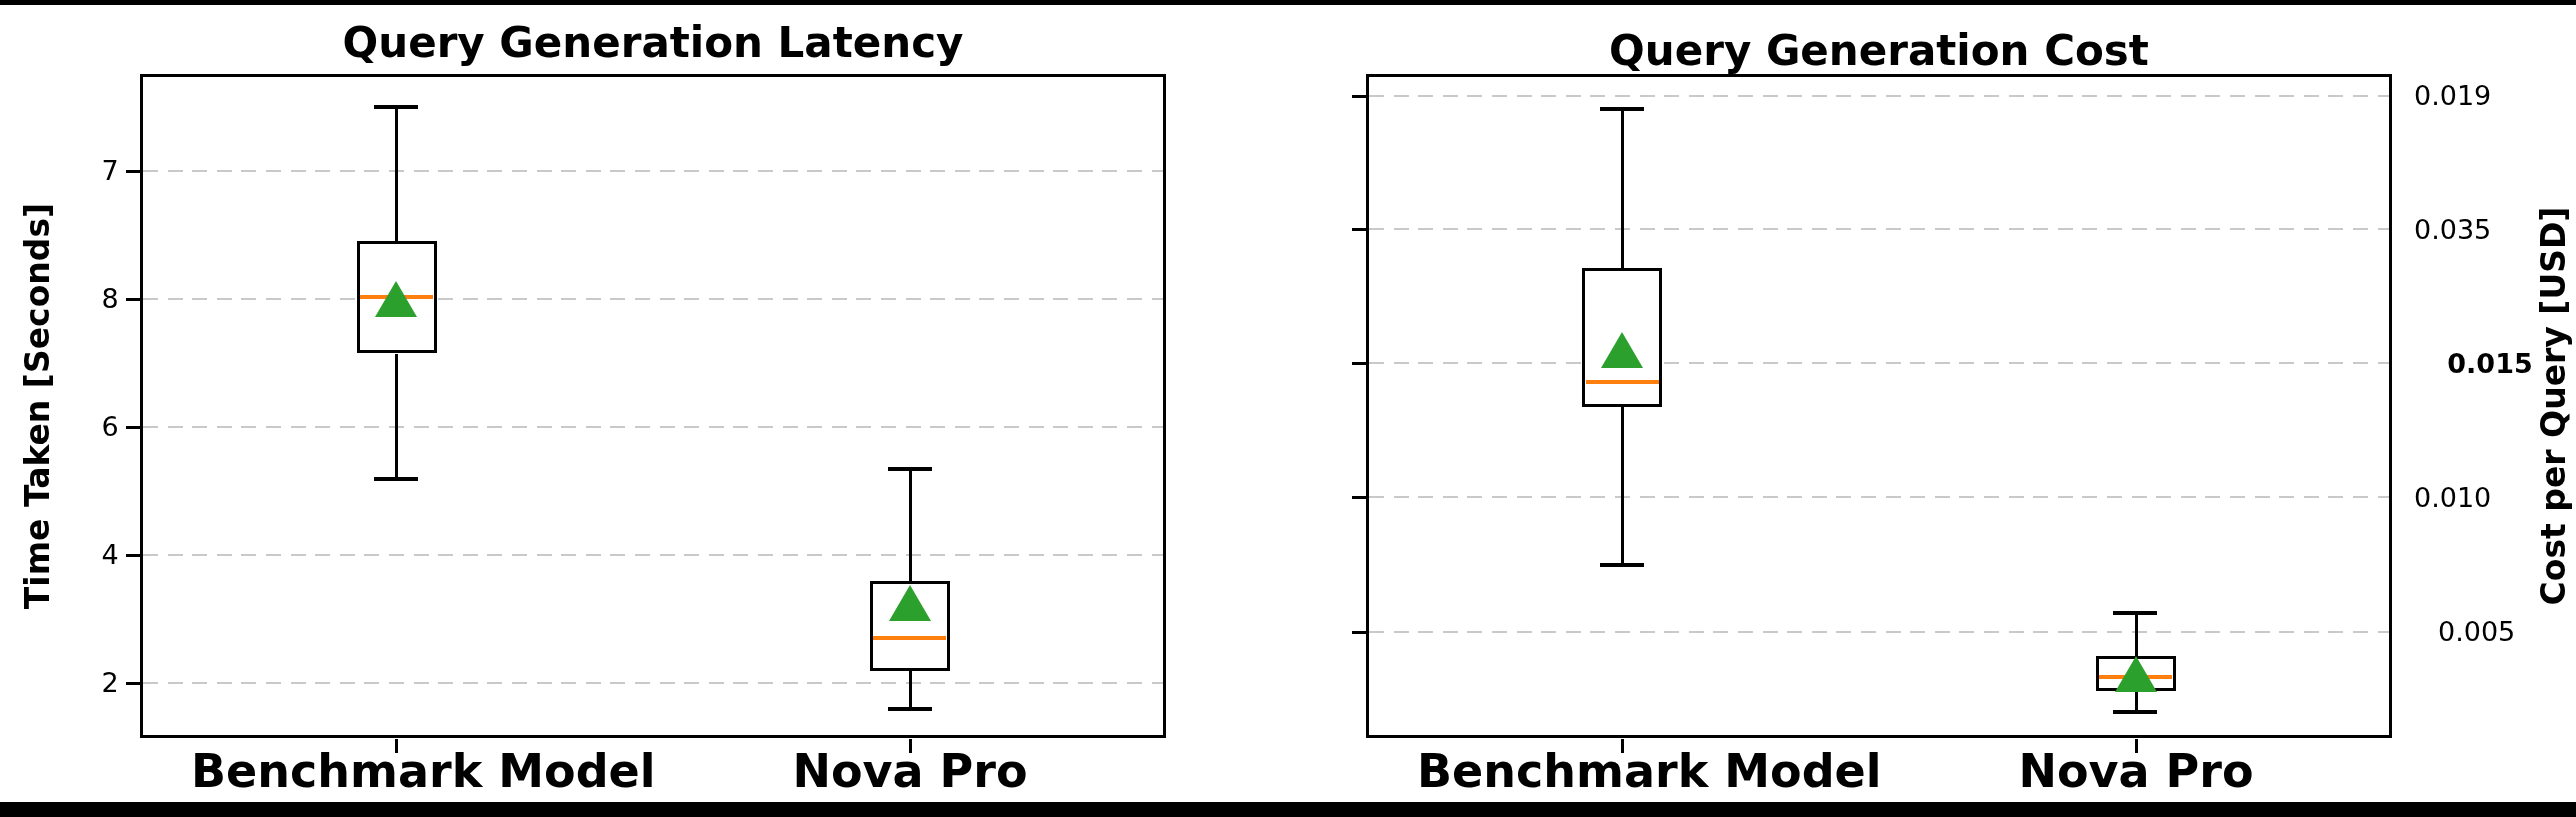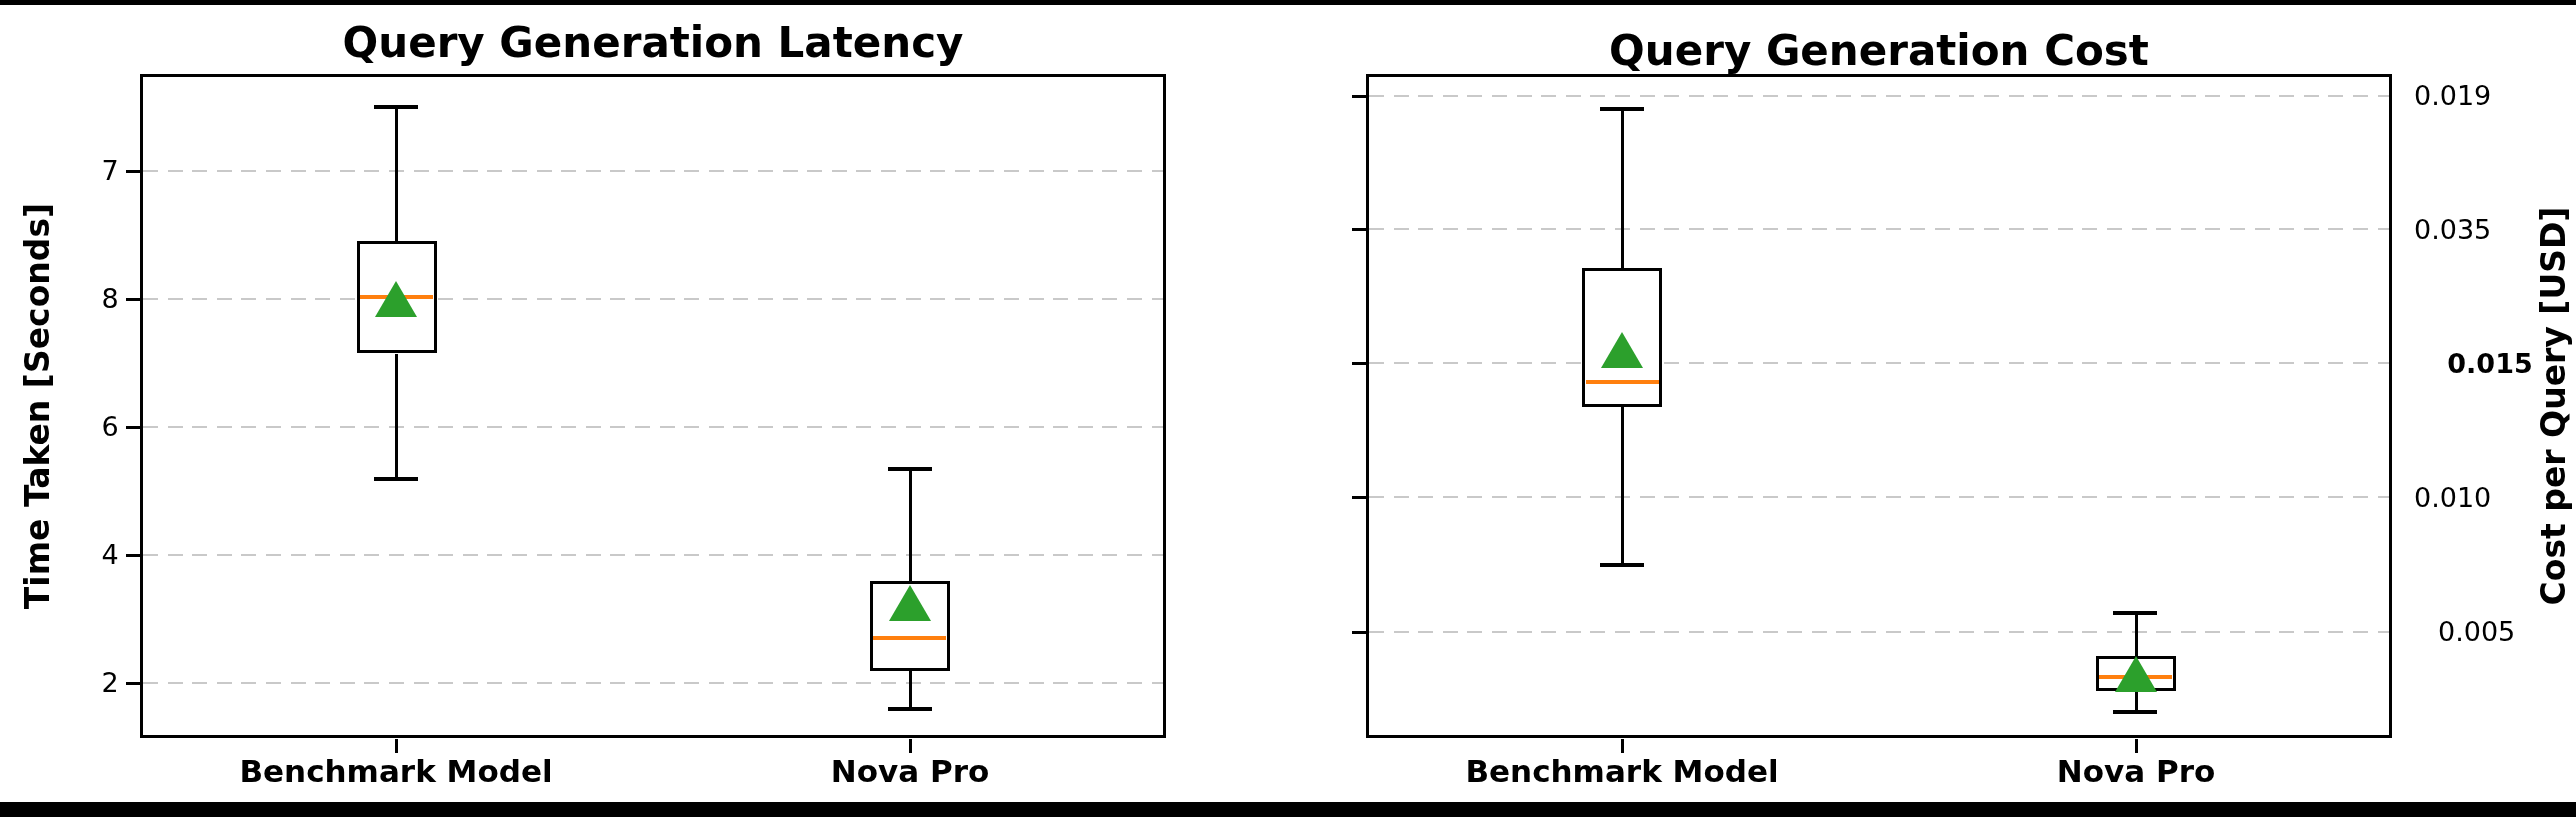--- a/index.html
+++ b/index.html
@@ -17,21 +17,21 @@
   .ylabel.c0{left:37px;}
   .ylabel.c1{left:2553px;}
   .frame{position:absolute;top:74px;height:664px;border:3.5px solid #000;box-sizing:border-box;
          background:transparent;z-index:7;pointer-events:none;}
   .frame.c0{left:140px;width:1026px;}
   .frame.c1{left:1366px;width:1026px;}
   .gridline{position:absolute;height:2.3px;z-index:1;}
   .ytick{position:absolute;height:2.9px;background:#000;z-index:7;}
   .xtick{position:absolute;width:2.9px;background:#000;z-index:7;}
   .ytick-label{position:absolute;font-size:27px;color:#000;height:40px;line-height:40px;z-index:8;}
-  .xtick-label{position:absolute;font-size:31px;font-weight:bold;color:#000;text-align:center;
+  .xtick-label{position:absolute;font-size:46px;font-weight:bold;color:#000;text-align:center;
                height:47px;line-height:47px;white-space:nowrap;z-index:8;}
   .whisker{position:absolute;width:2.9px;background:#000;z-index:2;}
   .cap{position:absolute;height:3.5px;background:#000;z-index:2;}
   .box{position:absolute;border:3.5px solid #000;background:#fff;box-sizing:border-box;z-index:3;}
   .median{position:absolute;height:4.1px;z-index:4;}
   .mean-tri{position:absolute;width:0;height:0;z-index:5;}
 </style>
 </head>
 <body>
 

